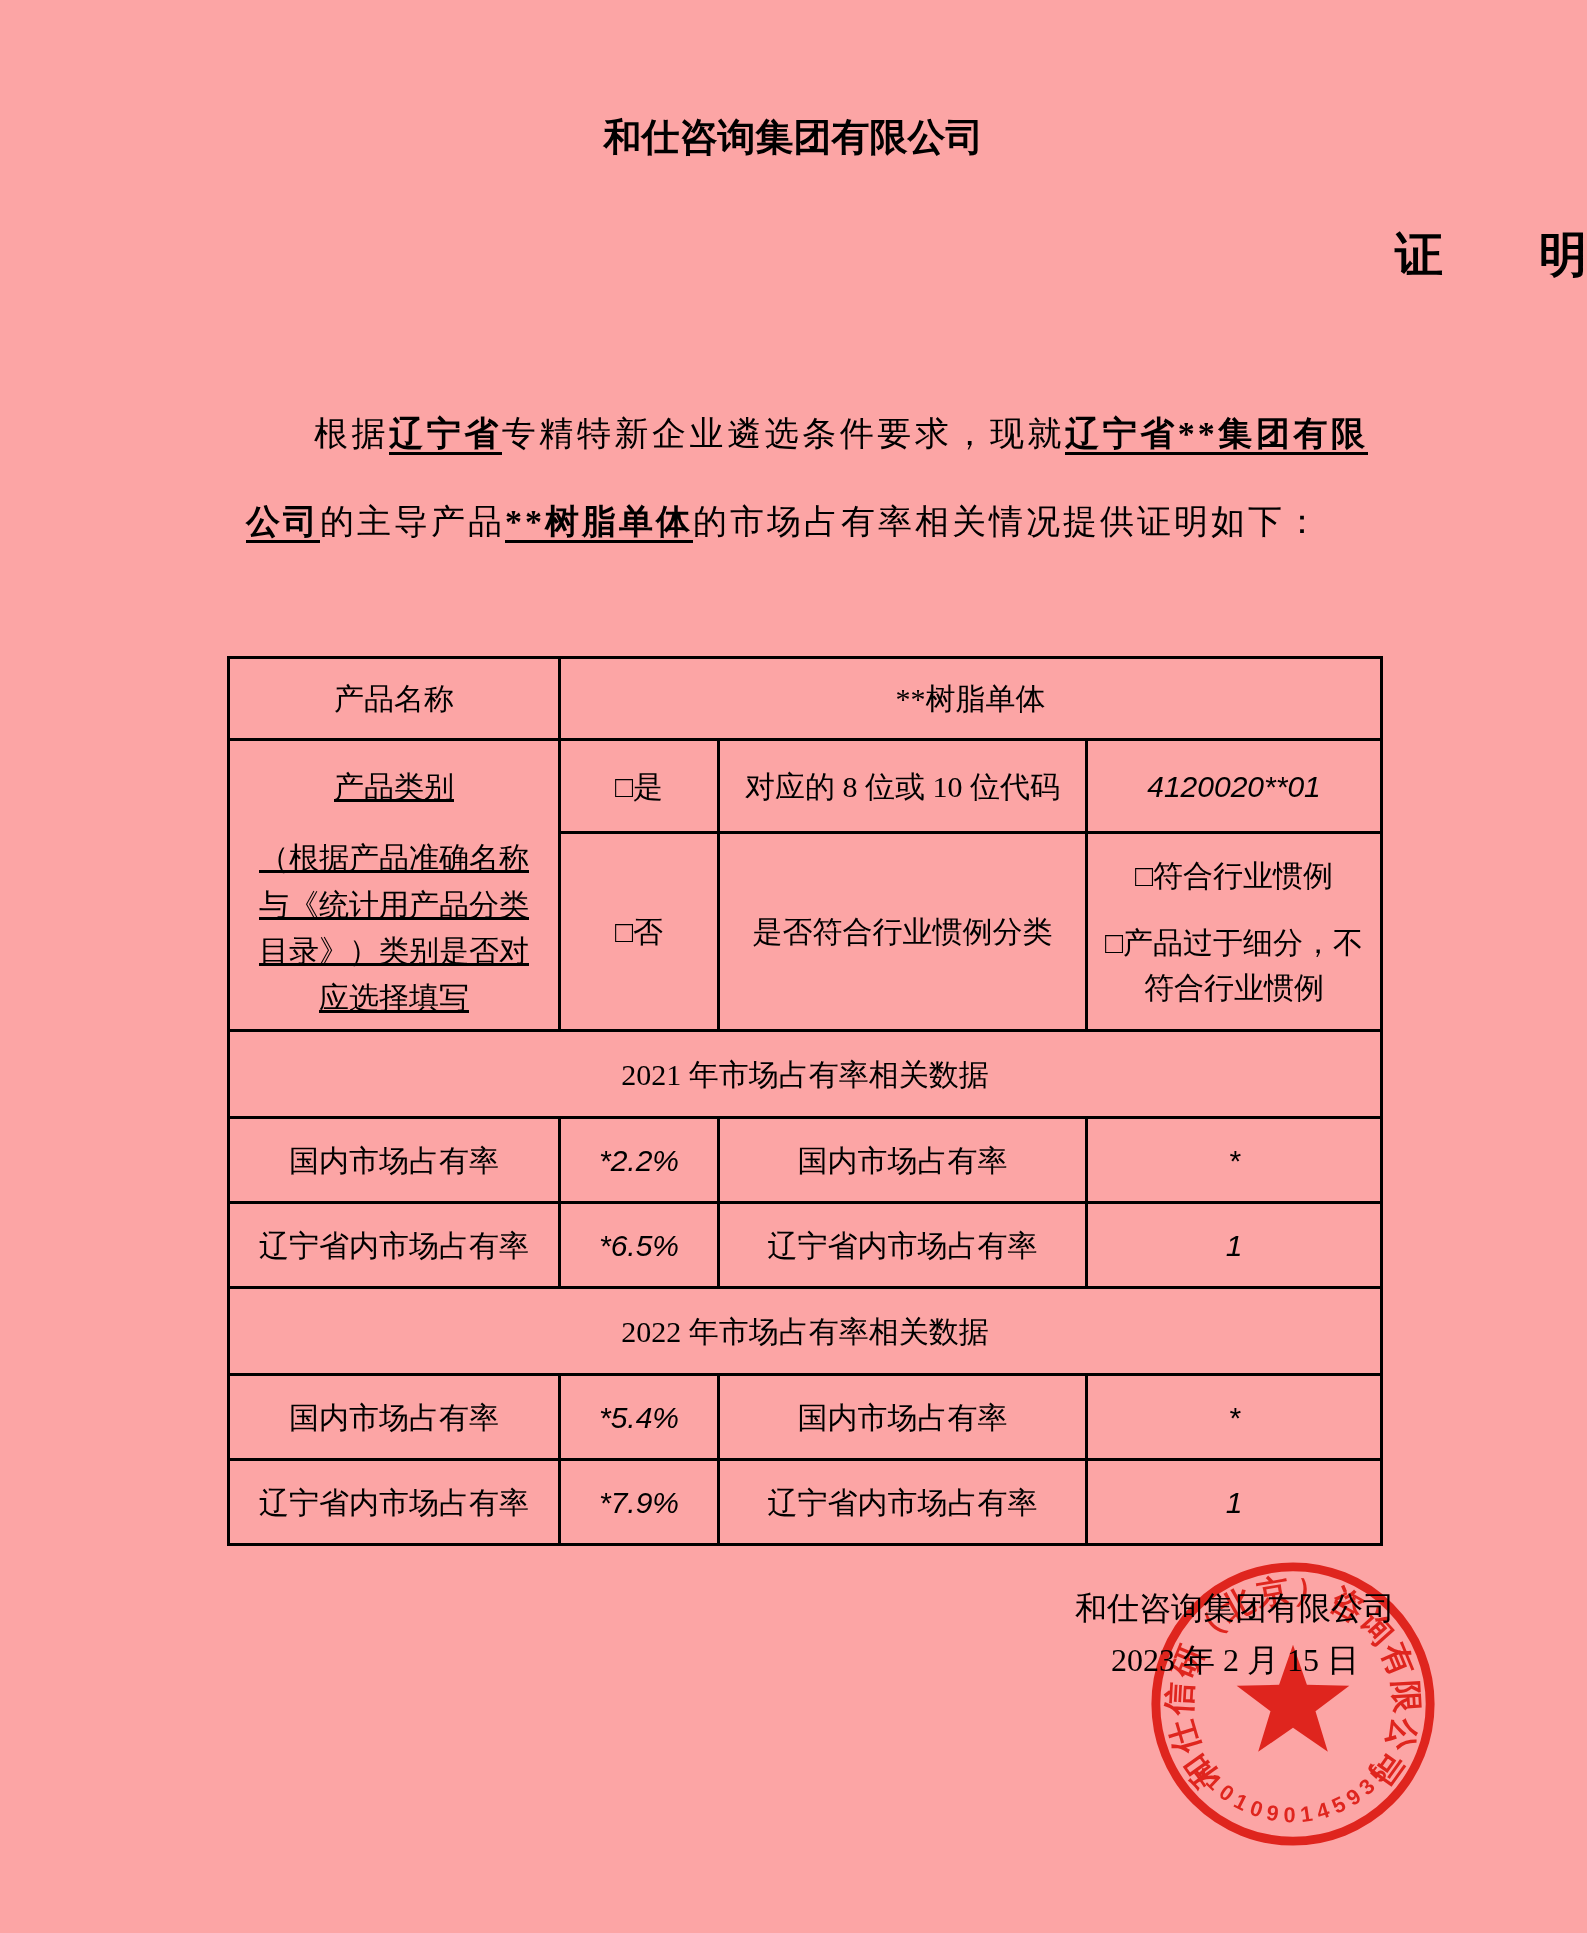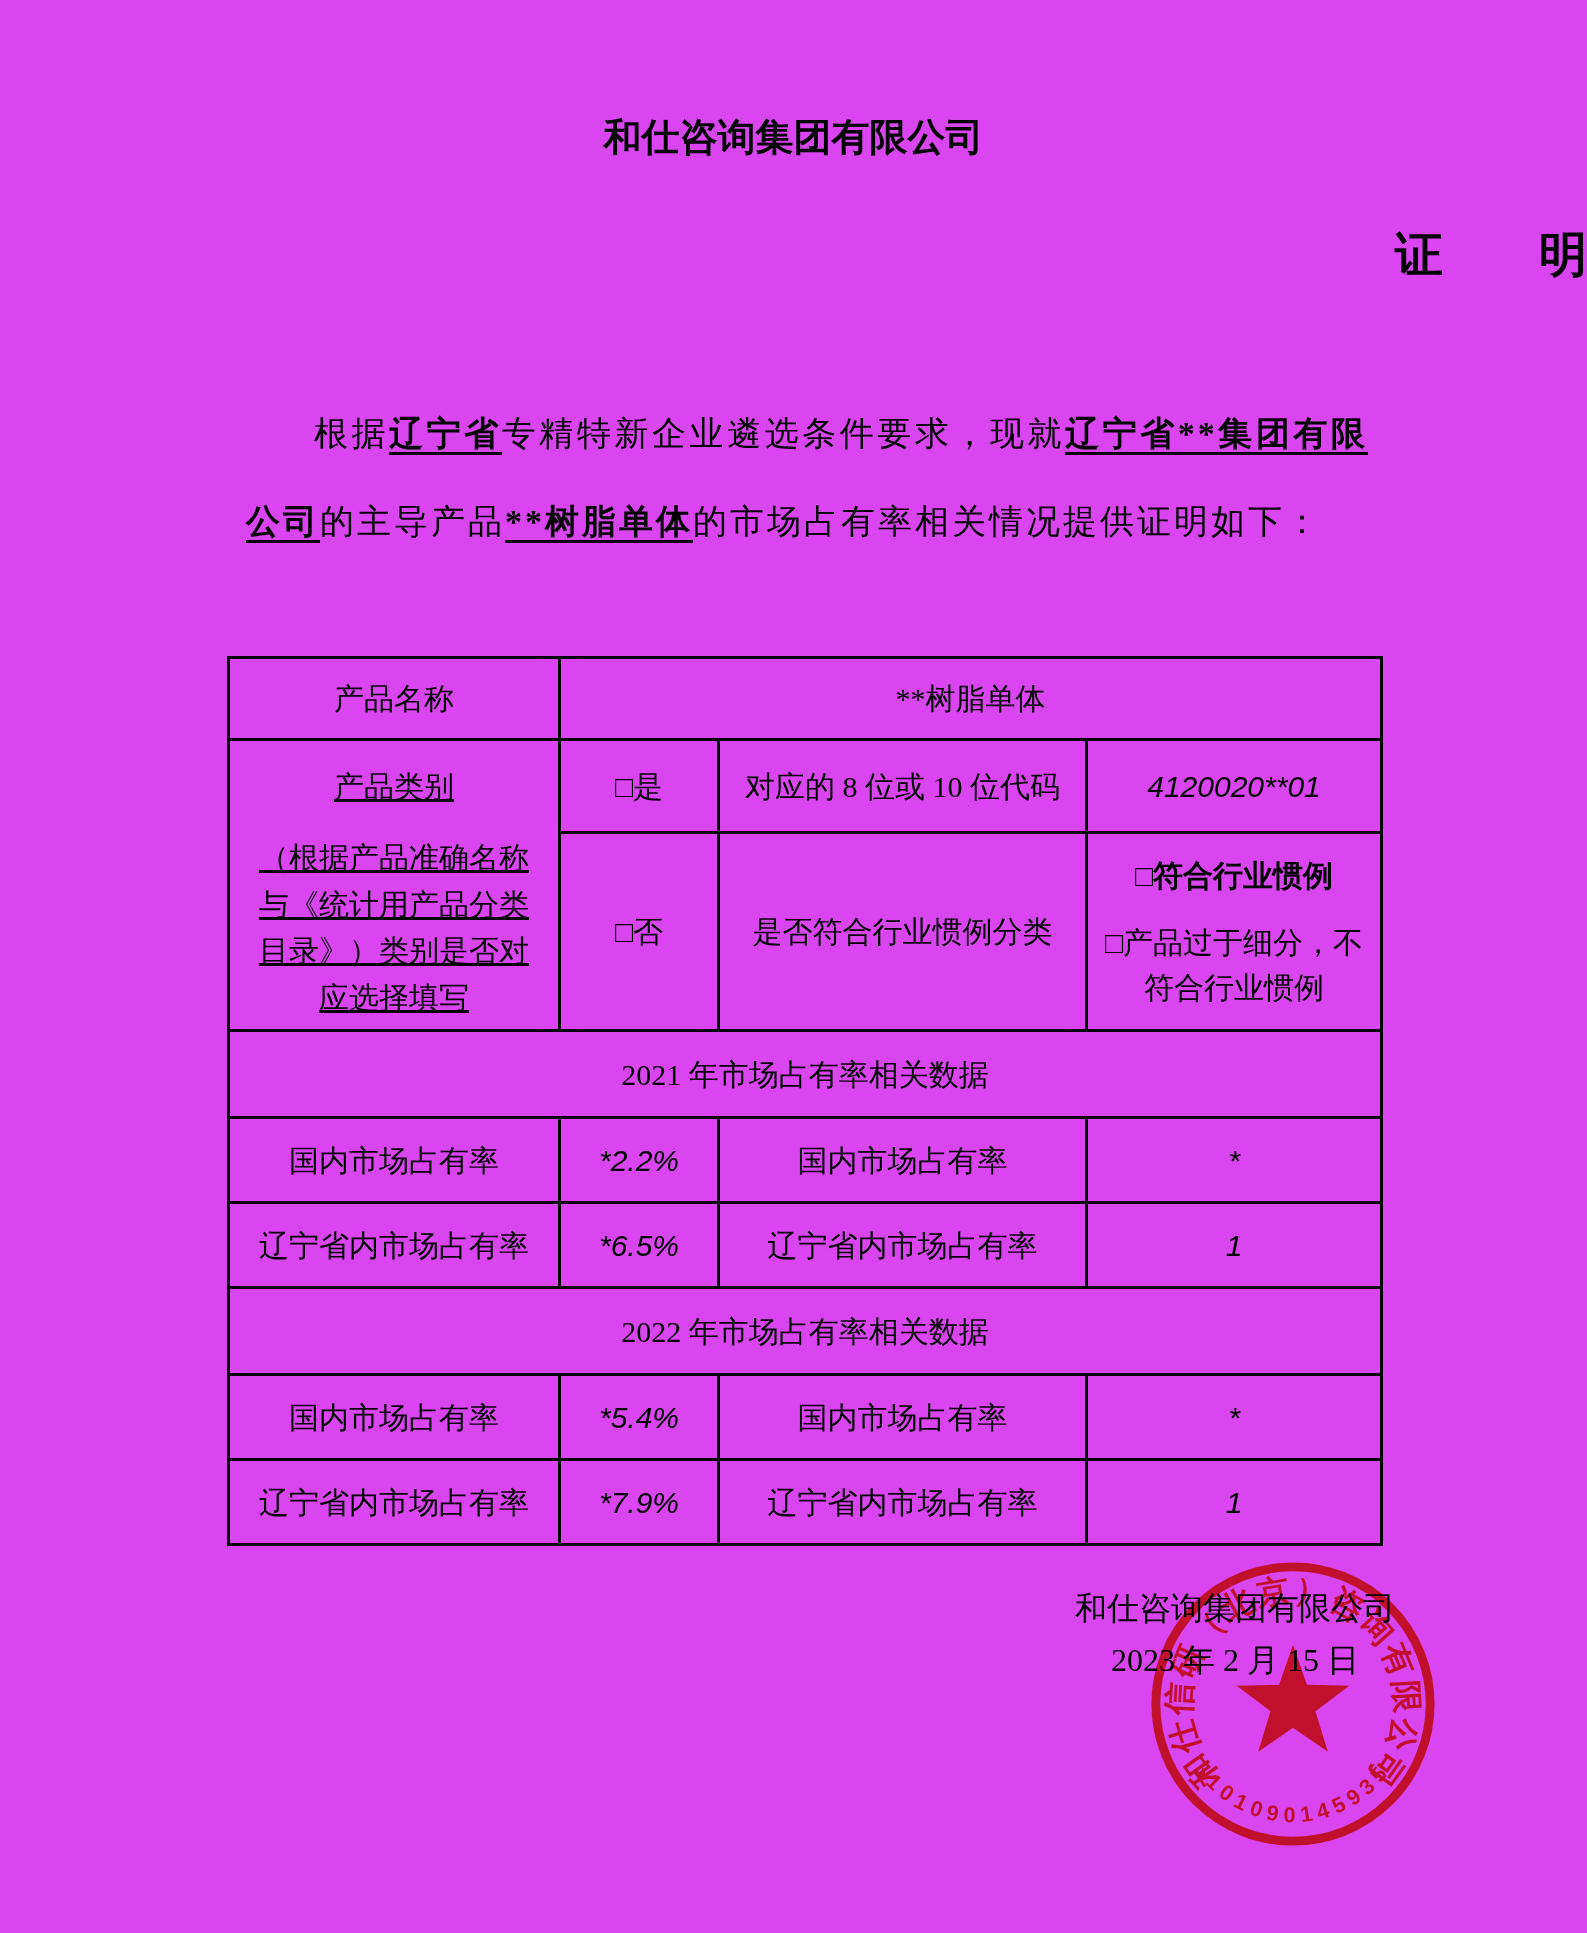--- a/index.html
+++ b/index.html
@@ -3,21 +3,21 @@
 <meta charset="utf-8">
 <style>
   * { margin: 0; padding: 0; box-sizing: border-box; }
   html, body { background: #ffffff; }
   body {
     width: 1587px; height: 1933px;
     position: relative;
     font-family: "Liberation Serif", "DejaVu Serif", serif;
     color: #000;
   }
-  .page { position: absolute; inset: 0; background: #d946ef; overflow: hidden; }
+  .page { position: absolute; inset: 0; background: #fca5a5; overflow: hidden; }
 
   .doc-title {
     position: absolute; top: 112px; left: 0; width: 100%;
     text-align: center; font-size: 38px; font-weight: bold; line-height: 50px;
   }
   .doc-subtitle {
     position: absolute; top: 224px; left: 0; width: 100%;
     text-align: right; font-size: 48px; font-weight: bold; line-height: 62px;
   }
 
@@ -44,21 +44,21 @@
   tr.r3 { height: 183px; }
   tr.rsec { height: 87px; margin-left: 48px; }
   tr.rdata { height: 85px; }
 
   td.cat-cell { padding: 0; vertical-align: top; text-decoration: underline; }
   .cat-label { height: 86px; display: flex; align-items: center; justify-content: center; }
   .cat-note  { min-height: 180px; display: flex; align-items: center; justify-content: center;
                text-align: center; padding: 6px 12px; line-height: 1.55; }
 
   td.opts-cell { text-align: left; padding: 10px 14px; line-height: 1.45; }
-  td.opts-cell .opt1 { margin-bottom: 22px; font-weight: bold; }
+  td.opts-cell .opt1 { margin-bottom: 22px; }
 
   .num { font-family: "Liberation Sans", "DejaVu Sans", sans-serif; font-style: italic; }
 
   .signature {
     position: absolute; top: 1582px; left: 1025px; width: 420px;
     text-align: center; font-size: 32px; line-height: 52px; z-index: 1;
   }
 
   .stamp {
     position: absolute; left: 1145px; top: 1556px;

